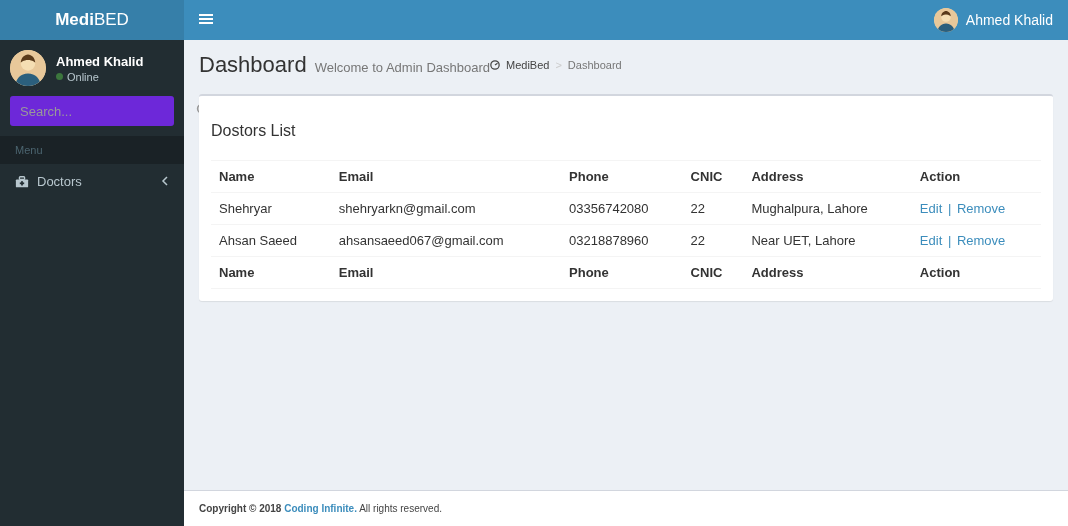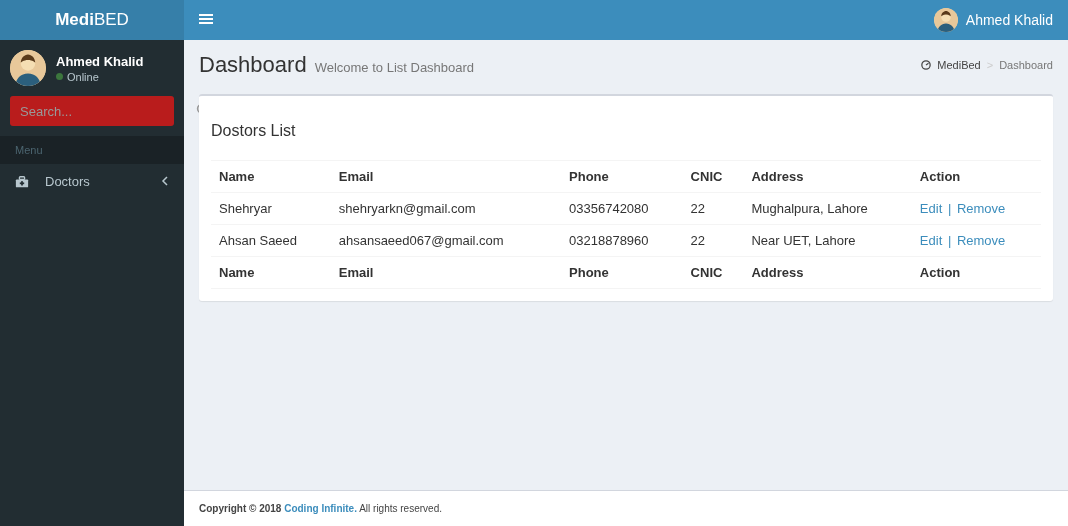--- a/index.html
+++ b/index.html
@@ -17,32 +17,32 @@
     .nav-avatar { width:24px; height:24px; border-radius:50%; background:#f0d0a0; display:inline-flex; align-items:center; justify-content:center; overflow:hidden; }
 
     
     .sidebar { width:184px; background:#222d32; color:#b8c7ce; height:100%; padding-top:40px; display:flex; flex-direction:column; }
     .user-panel { padding:10px; display:flex; align-items:center; gap:10px; }
     .user-panel .avatar { width:36px; height:36px; border-radius:50%; background:#f0d0a0; display:flex; align-items:center; justify-content:center; overflow:hidden; }
     .user-panel .info .name { color:#fff; font-weight:600; font-size:13px; }
     .user-panel .info .status { color:#b8c7ce; font-size:11px; display:flex; align-items:center; gap:4px; margin-top:2px; }
     .status-dot { width:7px; height:7px; border-radius:50%; background:#3c763d; display:inline-block; }
     .search-box { padding:0 10px 10px; }
-    .search-box .search-wrap { background:#b91c1c; border-radius:3px; display:flex; align-items:center; padding:0 10px; height:30px; }
+    .search-box .search-wrap { background:#6d28d9; border-radius:3px; display:flex; align-items:center; padding:0 10px; height:30px; }
     .search-wrap input { background:transparent; border:none; color:#ccc; font-size:13px; flex:1; outline:none; }
     .search-wrap input::placeholder { color:#999; }
     .search-wrap .search-btn { background:transparent; border:none; color:#999; cursor:pointer; }
     .menu-header { color:#4b646f; background:#1a2226; padding:8px 15px; font-size:11px; }
     .menu-item { padding:10px 15px; display:flex; align-items:center; justify-content:space-between; color:#b8c7ce; cursor:pointer; font-size:13px; }
-    .menu-item .left { display:flex; align-items:center; gap:16px; }
+    .menu-item .left { display:flex; align-items:center; gap:8px; }
     .menu-icon { width:14px; display:inline-flex; }
 
     
     .content-wrapper { flex:1; display:flex; flex-direction:column; padding-top:40px; min-height:100%; }
-    .content-header { background:transparent; padding:12px 15px 6px; display:flex; justify-content:space-between; align-items:center; }
+    .content-header { background:transparent; padding:12px 15px 6px; display:flex; align-items:center; }
     .content-header h1 { font-size:22px; color:#333; font-weight:500; display:flex; align-items:baseline; gap:8px; }
     .content-header h1 small { font-size:13px; color:#777; font-weight:400; }
     .breadcrumb { font-size:11px; color:#444; display:flex; align-items:center; gap:6px; }
     .breadcrumb a { color:#444; text-decoration:none; }
     .breadcrumb .sep { color:#ccc; }
     .breadcrumb .active { color:#777; }
 
     .content { padding:10px 15px; flex:1; }
     .box { background:#fff; border-top:2px solid #d2d6de; border-radius:3px; box-shadow:0 1px 1px rgba(0,0,0,0.08); }
     .box-header { padding:10px 12px; border-bottom:0;margin-top:16px; }
@@ -139,21 +139,21 @@
             <polyline points="6,1 2,5 6,9"></polyline>
           </svg>
       </span>
     </div>
   </aside>
 
   <div class="content-wrapper">
     <div class="content-header">
       <h1>
         <span>Dashboard</span>
-        <small>Welcome to List Dashboard</small>
+        <small>Welcome to Admin Dashboard</small>
       </h1>
       <div class="breadcrumb">
         <svg width="10" height="10" viewBox="0 0 12 12" fill="#444">
             <circle cx="6" cy="6" r="5" fill="none" stroke="#444" stroke-width="1.5"></circle>
             <line x1="6" y1="6" x2="9" y2="4" stroke="#444" stroke-width="1.5"></line>
           </svg>
         <a href="#">MediBed</a>
         <span class="sep">&gt;</span>
         <span class="active">Dashboard</span>
       </div>

